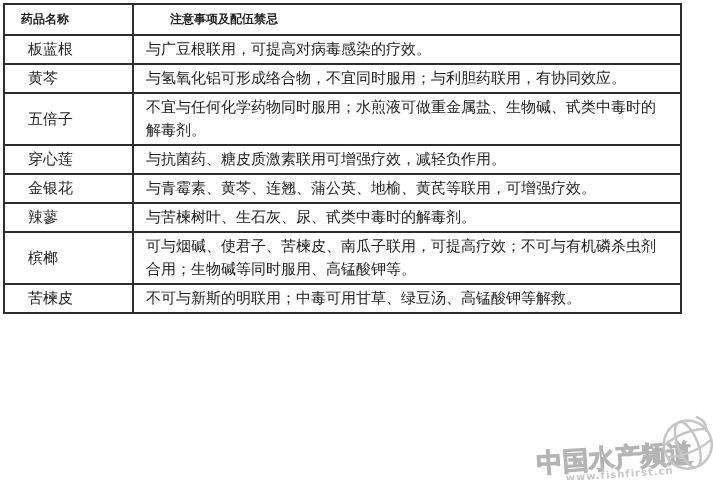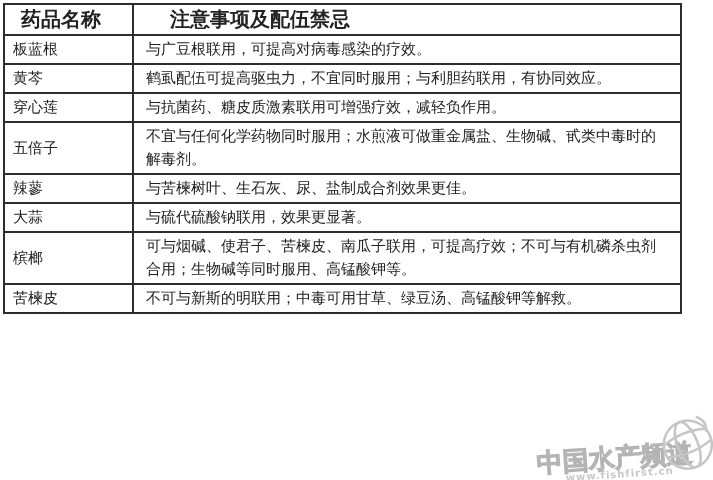--- a/index.html
+++ b/index.html
@@ -31,28 +31,28 @@
     line-height: 23px;
     vertical-align: middle;
     text-align: left;
     color: #222222;
     word-break: break-all;
   }
   .drug-table col.c1 { width: 129px; }
   .drug-table th {
     font-weight: bold;
     padding: 3px 6px 3px 16px;
-    font-size: 20px;
+    font-size: 12px;
   }
   .drug-table th.precautions-header {
     padding-left: 36px;
     margin-top: 19px;
   }
   .drug-table td.drug-name-cell {
-    padding: 2px 6px 2px 8px;
+    padding: 2px 6px 2px 23px;
   }
   .drug-table td.precaution-cell {
     padding: 2px 10px 2px 12px;
   }
   .watermark {
     position: absolute;
     left: 536px;
     top: 420px;
     width: 180px;
     height: 60px;
@@ -99,37 +99,37 @@
       <tr>
     <th>药品名称</th>
     <th class="precautions-header">注意事项及配伍禁忌</th>
   </tr>
   <tr>
     <td class="drug-name-cell">板蓝根</td>
     <td class="precaution-cell">与广豆根联用，可提高对病毒感染的疗效。</td>
   </tr>
   <tr>
     <td class="drug-name-cell">黄芩</td>
-    <td class="precaution-cell">鹤虱配伍可提高驱虫力，不宜同时服用；与利胆药联用，有协同效应。</td>
+    <td class="precaution-cell">与氢氧化铝可形成络合物，不宜同时服用；与利胆药联用，有协同效应。</td>
+  </tr>
+  <tr>
+    <td class="drug-name-cell">五倍子</td>
+    <td class="precaution-cell">不宜与任何化学药物同时服用；水煎液可做重金属盐、生物碱、甙类中毒时的解毒剂。</td>
   </tr>
   <tr>
     <td class="drug-name-cell">穿心莲</td>
     <td class="precaution-cell">与抗菌药、糖皮质激素联用可增强疗效，减轻负作用。</td>
   </tr>
   <tr>
-    <td class="drug-name-cell">五倍子</td>
-    <td class="precaution-cell">不宜与任何化学药物同时服用；水煎液可做重金属盐、生物碱、甙类中毒时的解毒剂。</td>
+    <td class="drug-name-cell">金银花</td>
+    <td class="precaution-cell">与青霉素、黄芩、连翘、蒲公英、地榆、黄芪等联用，可增强疗效。</td>
   </tr>
   <tr>
     <td class="drug-name-cell">辣蓼</td>
-    <td class="precaution-cell">与苦楝树叶、生石灰、尿、盐制成合剂效果更佳。</td>
-  </tr>
-  <tr>
-    <td class="drug-name-cell">大蒜</td>
-    <td class="precaution-cell">与硫代硫酸钠联用，效果更显著。</td>
+    <td class="precaution-cell">与苦楝树叶、生石灰、尿、甙类中毒时的解毒剂。</td>
   </tr>
   <tr>
     <td class="drug-name-cell">槟榔</td>
     <td class="precaution-cell">可与烟碱、使君子、苦楝皮、南瓜子联用，可提高疗效；不可与有机磷杀虫剂合用；生物碱等同时服用、高锰酸钾等。</td>
   </tr>
   <tr>
     <td class="drug-name-cell">苦楝皮</td>
     <td class="precaution-cell">不可与新斯的明联用；中毒可用甘草、绿豆汤、高锰酸钾等解救。</td>
   </tr>
 </tbody>

